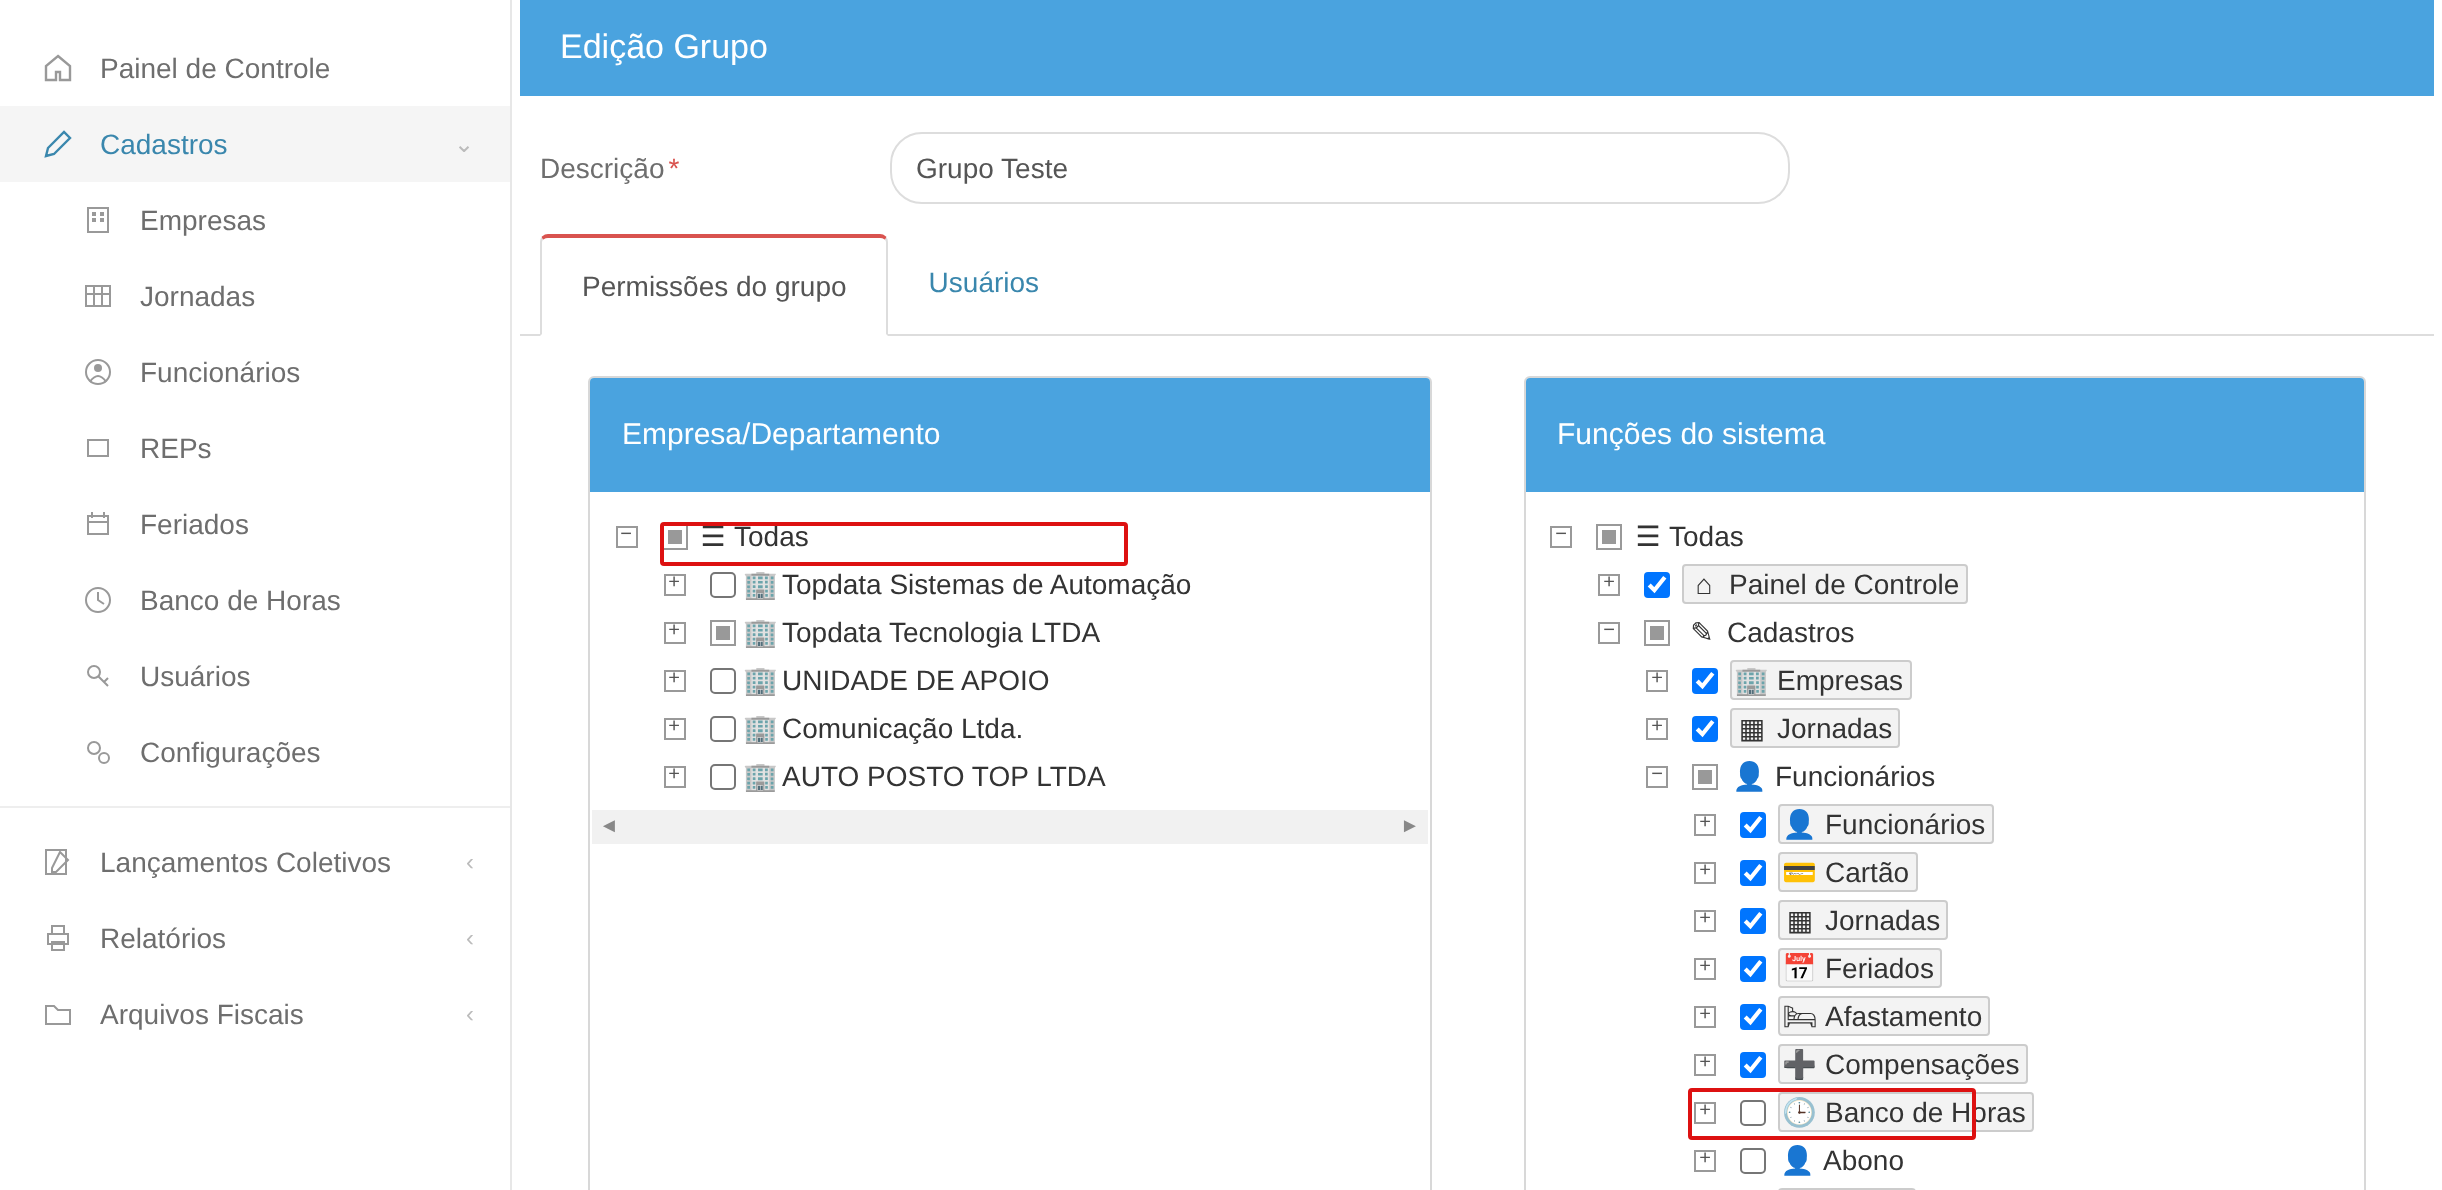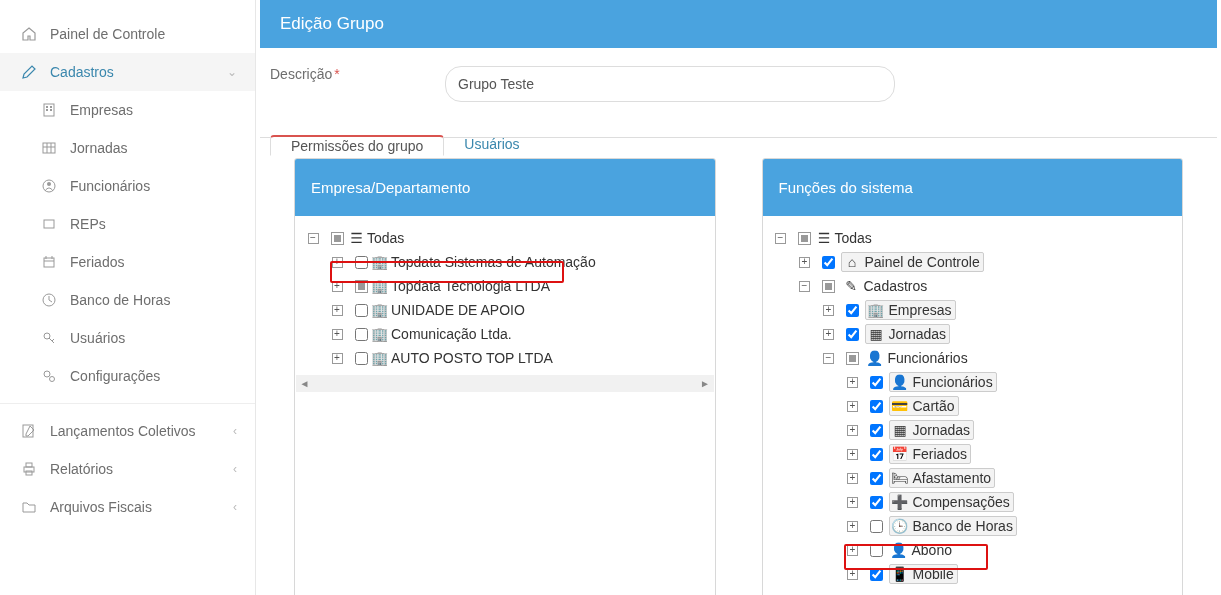--- a/index.html
+++ b/index.html
@@ -8,26 +8,26 @@
 .sidebar{width:256px;background:#fff;border-right:1px solid #e7e7e7;padding-top:15px;overflow:hidden}
 .side-item{display:flex;align-items:center;padding:10px 20px;color:#6e6e6e;cursor:pointer;position:relative}
 .side-item.active{background:#f5f5f5;color:#3a87ad}
 .side-item .icon{width:18px;height:18px;margin-right:12px;display:flex;align-items:center;justify-content:center}
 .side-sub{padding-left:40px}
 .side-chevron{position:absolute;right:18px;color:#bbb;font-size:12px}
 .side-divider{border-top:1px solid #eee;margin:8px 0}
 
 .main{flex:1;display:flex;flex-direction:column;background:#fff;padding:0 4px}
 .page-header{background:#4aa3df;color:#fff;padding:14px 20px;font-size:17px;margin:0 0 18px 0}
-.form-row{display:flex;padding:0 10px 14px}
+.form-row{display:flex;align-items:center;padding:0 10px 14px}
 .form-label{width:175px;color:#6e6e6e;font-size:14px}
 .form-label .req{color:#d9534f;margin-left:2px}
 .form-input{flex:0 0 450px;height:36px;border:1px solid #ddd;border-radius:16px;padding:0 12px;font-size:14px;color:#555}
 .tabs{display:flex;border-bottom:1px solid #ddd;padding:0 10px}
-.tab{padding:1px 20px;cursor:pointer;color:#3a87ad;position:relative;top:19px}
+.tab{padding:16px 20px;cursor:pointer;color:#3a87ad;position:relative;top:1px}
 .tab.active{border:1px solid #ddd;border-top:2px solid #d9534f;border-bottom:1px solid #fff;background:#fff;color:#555;border-radius:4px 4px 0 0}
 
 .panels{display:flex;gap:46px;padding:20px 34px 0}
 .panel{flex:1;border:1px solid #d8d8d8;border-radius:3px;overflow:hidden}
 .panel-header{background:#4aa3df;color:#fff;padding:20px 16px;font-size:15px}
 .panel-body{padding:10px 6px;background:#fff;position:relative}
 .panel.left{max-width:444px}
 
 .tree{font-size:14px;color:#333}
 .tree .row{display:flex;align-items:center;height:24px}

